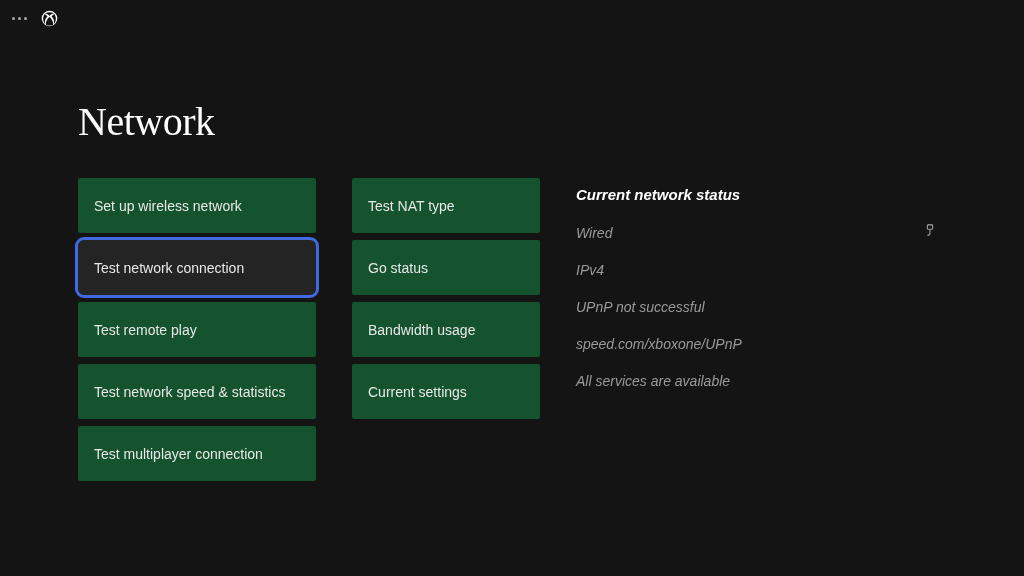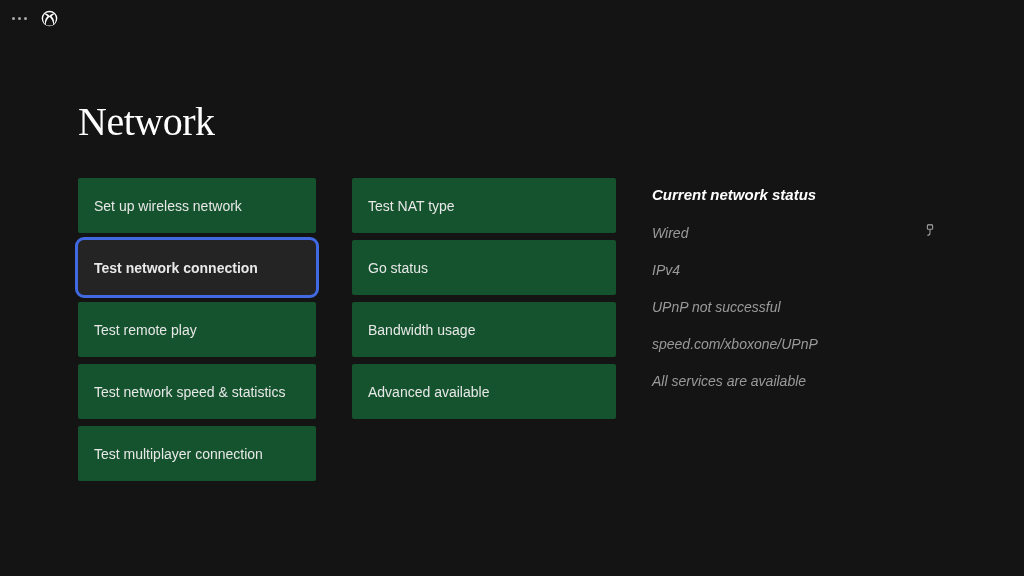--- a/index.html
+++ b/index.html
@@ -65,42 +65,41 @@
     }
     .column {
       display: flex;
       flex-direction: column;
       gap: 7px;
     }
     .col1 {
       width: 238px;
     }
     .col2 {
-      width: 264px;
+      width: 188px;
     }
     .option-button {
       background-color: #14532d;
       border: none;
       padding: 19px 16px;
       text-align: left;
       color: #e8e8e8;
       font-size: 14px;
       font-weight: 400;
       cursor: pointer;
       border-radius: 2px;
       height: 55px;
       display: flex;
       align-items: center;
     }
     .option-button.focused {
       outline: 3px solid #4169e1;
       outline-offset: 0px;
       border-radius: 6px;
       background-color: #242424;
-      font-weight: bold;
     }
     .status-panel {
       flex: 1;
       padding-top: 8px;
       font-style: italic;
     }
     .status-title {
       font-size: 15px;
       font-weight: 600;
       color: #ffffff;
@@ -150,21 +149,21 @@
     <button class="option-button focused">Test network connection</button>
     <button class="option-button">Test remote play</button>
     <button class="option-button">Test network speed &amp; statistics</button>
     <button class="option-button">Test multiplayer connection</button>
   </div>
 
   <div class="column col2">
     <button class="option-button">Test NAT type</button>
     <button class="option-button">Go status</button>
     <button class="option-button">Bandwidth usage</button>
-    <button class="option-button">Advanced available</button>
+    <button class="option-button">Current settings</button>
   </div>
 
   <div class="status-panel">
     <div class="status-title">Current network status</div>
     <div class="status-row">
       <span class="status-text">Wired</span>
       <span>
         <svg class="wired-icon" viewBox="0 0 12 16" fill="none" stroke="#9a9a9a" stroke-width="1.3">
           <rect x="3" y="1" width="6" height="5" rx="1"></rect>
           <line x1="4.5" y1="1" x2="4.5" y2="-1.5"></line>

